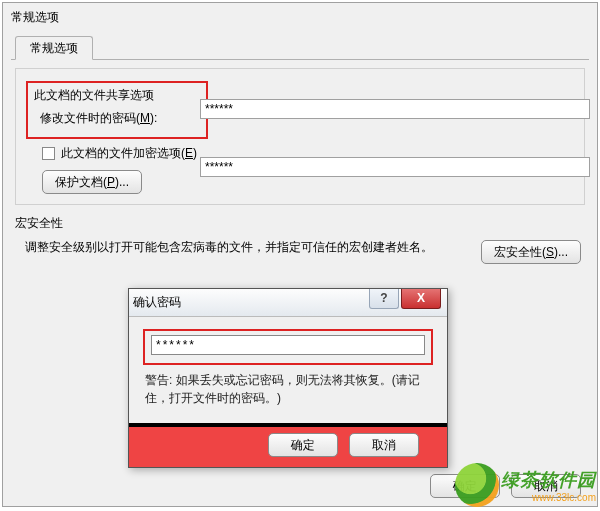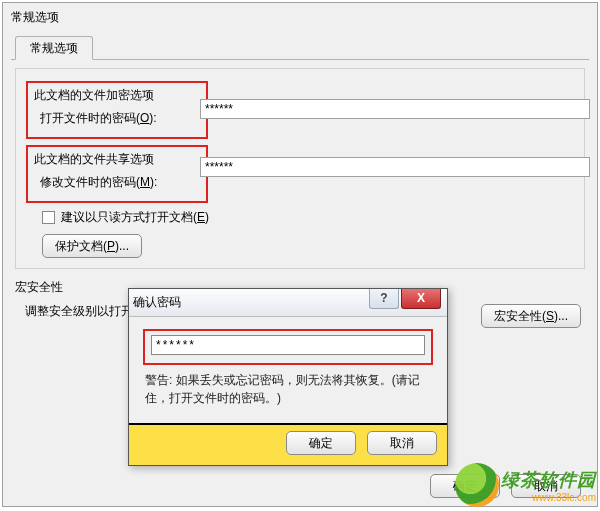--- a/index.html
+++ b/index.html
@@ -172,23 +172,23 @@
     padding: 0 4px;
     letter-spacing: 2px;
   }
   .dlg-warn {
     margin: 2px 0 4px 2px;
     line-height: 1.5;
     color: #222;
   }
   .dlg-btns {
     text-align: right;
-    padding: 6px 10px 10px 0;
-    background: #fde047;
-    border-top: 2px solid #000000;
+    padding: 6px 28px 10px 0;
+    background: #ef4444;
+    border-top: 4px solid #000000;
   }
   .dlg-btns .btn { width: 70px; margin-left: 8px; padding:0; text-align:center; }
   
   .wm {
     position: absolute;
     right: 4px;
     bottom: 4px;
     display: flex;
     align-items: center;
     opacity: .95;
@@ -208,44 +208,36 @@
 
 <div class="main-window">
   <div class="main-title">常规选项</div>
 
   <div class="tab-strip">
     <div class="tab">常规选项</div>
   </div>
 
   <div class="panel">
 
-    <div class="red-box">
-      <div class="section-title">此文档的文件加密选项</div>
-      <div class="field-row">
-        <span class="field-label">
-          <span>打开文件时的密码(</span><span class="underline">O</span><span>):</span>
-        </span>
-      </div>
-    </div>
     <input class="input-main" style="top: 30px;" value="******">
 
     <div class="red-box">
       <div class="section-title">此文档的文件共享选项</div>
       <div class="field-row">
         <span class="field-label">
           <span>修改文件时的密码(</span><span class="underline">M</span><span>):</span>
         </span>
       </div>
     </div>
     <input class="input-main" style="top: 88px;" value="******">
 
     <div class="chk-row">
       <div class="chk"></div>
       <span>
-        <span>建议以只读方式打开文档(</span><span class="underline">E</span><span>)</span>
+        <span>此文档的文件加密选项(</span><span class="underline">E</span><span>)</span>
       </span>
     </div>
 
     <button class="btn protect-btn">
       <span>保护文档(</span><span class="underline">P</span><span>)...</span>
     </button>
   </div>
 
   <div class="macro-section">
     <div class="macro-title">宏安全性</div>

